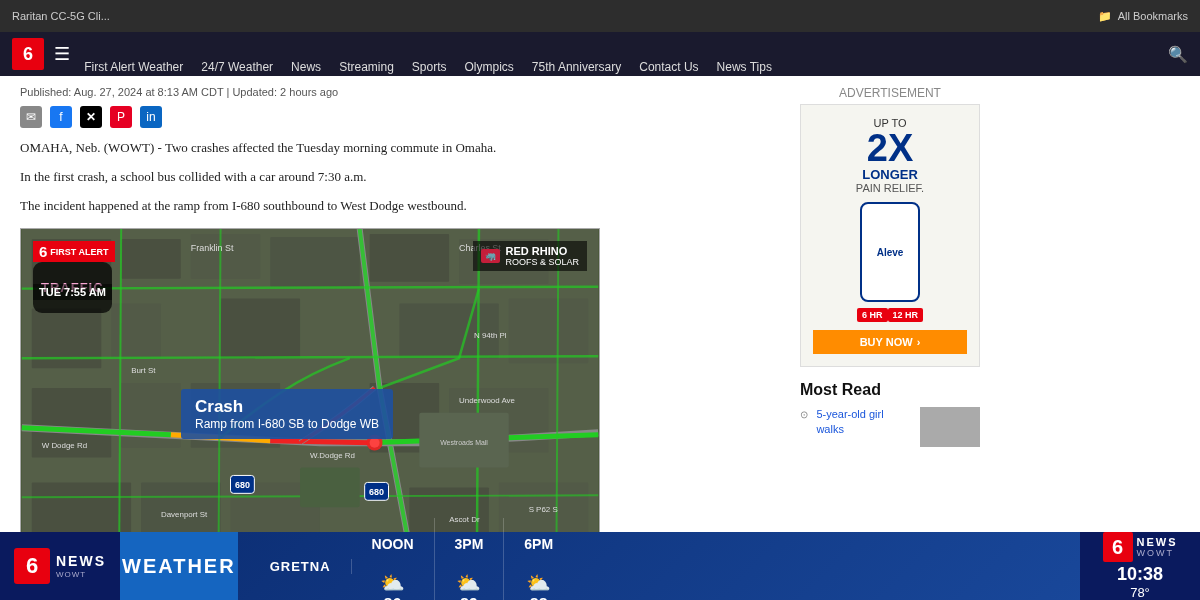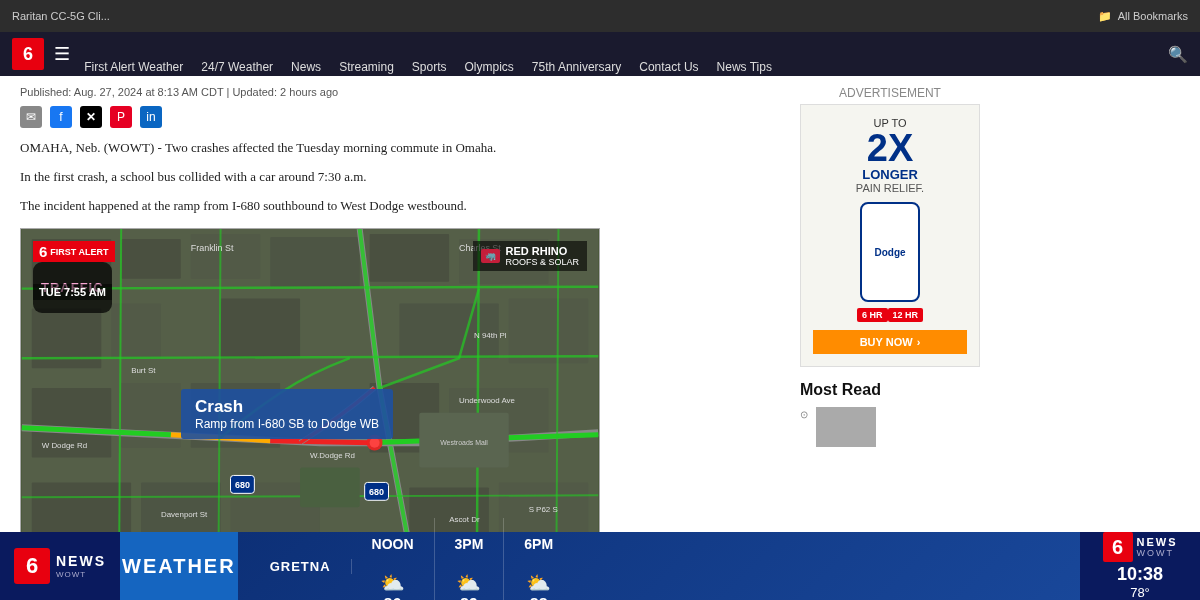--- a/index.html
+++ b/index.html
@@ -630,35 +630,36 @@
   </div>
 
   <div class="sidebar">
     <div class="ad-label">ADVERTISEMENT</div>
     <div class="ad-box">
       <div class="up-to">UP TO</div>
       <div class="big-2x">2X</div>
       <div class="longer-pain">LONGER</div>
       <div class="relief-text">PAIN RELIEF.</div>
       <div class="ad-bottle">
-        <span>Dodge</span>
+        <span>Aleve</span>
       </div>
       <div class="ad-hours">
         <span class="ad-hour-pill">6 HR</span>
         <span class="ad-hour-pill">12 HR</span>
       </div>
       <button class="ad-buy-now">
         <span>BUY NOW</span>
         <span>›</span>
       </button>
     </div>
 
     <div class="most-read-title">Most Read</div>
     <div class="most-read-item">
       <span class="item-icon">⊙</span>
+      <span class="item-text">5-year-old girl walks</span>
       <div class="most-read-thumb" style="background:#aaa;"></div>
     </div>
   </div>
 
 </div>
 
 <div class="weather-bar">
 
   <div class="weather-news-logo">
     <div style="display:flex;align-items:center;gap:6px;">

